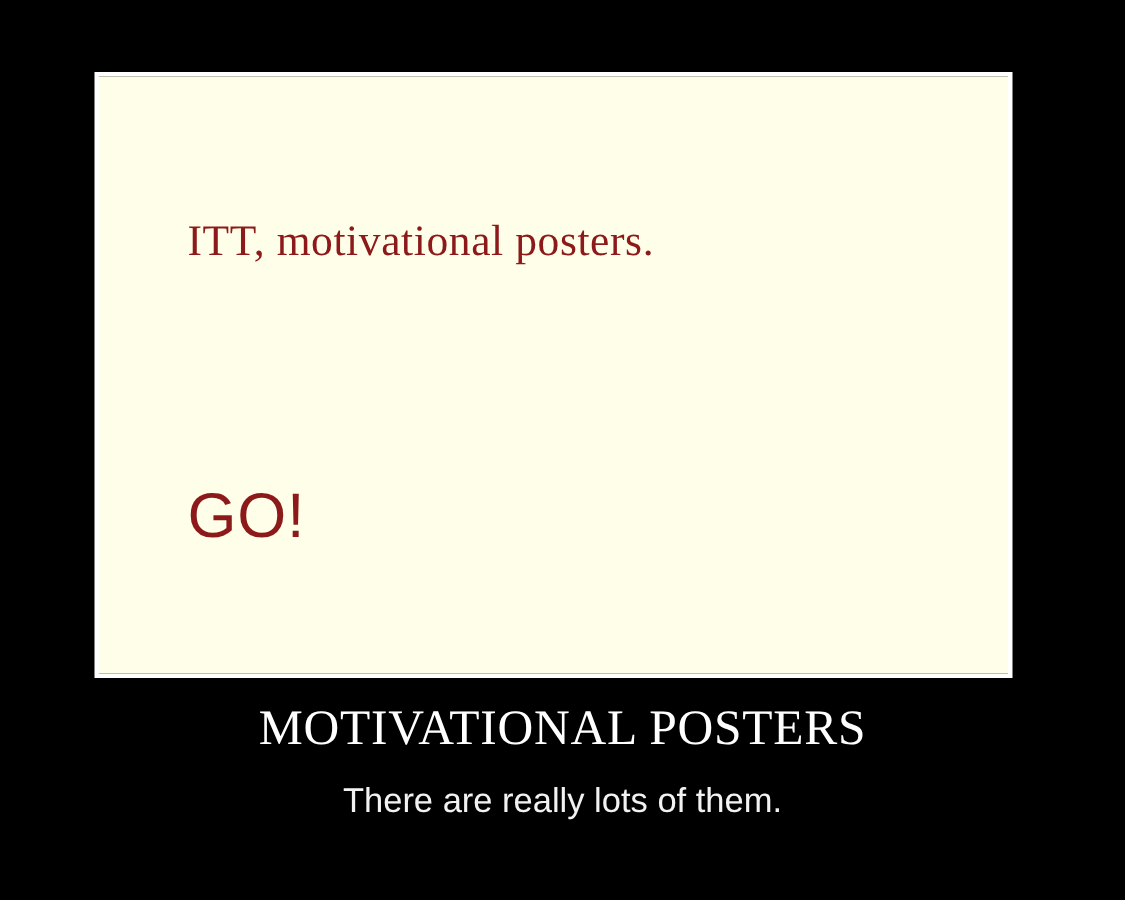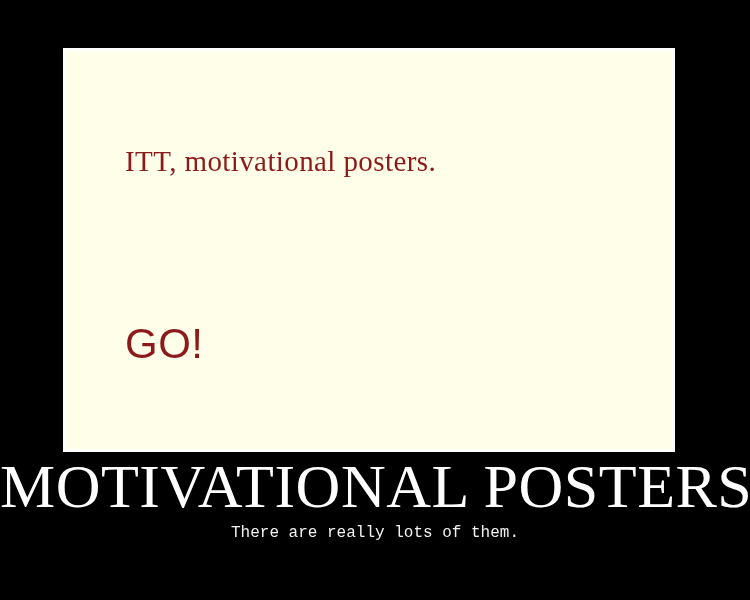--- a/index.html
+++ b/index.html
@@ -71,32 +71,32 @@
   #caption {
     position: absolute;
     left: 0;
     top: 458px;
     width: 750px;
     text-align: center;
   }
 
   #poster-title {
     font-family: "Liberation Serif", "DejaVu Serif", serif;
-    font-size: 62px;
+    font-size: 33px;
     line-height: 56px;
     color: #ffffff;
     letter-spacing: 0.5px;
     white-space: nowrap;
     font-weight: normal;
     margin: 0;
   }
 
   #poster-subtitle {
-    font-family: Liberation Mono, monospace;
-    font-size: 16px;
+    font-family: Liberation Sans, sans-serif;
+    font-size: 23px;
     line-height: 26px;
     color: #f2f2f2;
     margin: 6px 0 0 0;
     font-weight: normal;
     white-space: nowrap;
   }
 </style>
 </head>
 <body>
 

